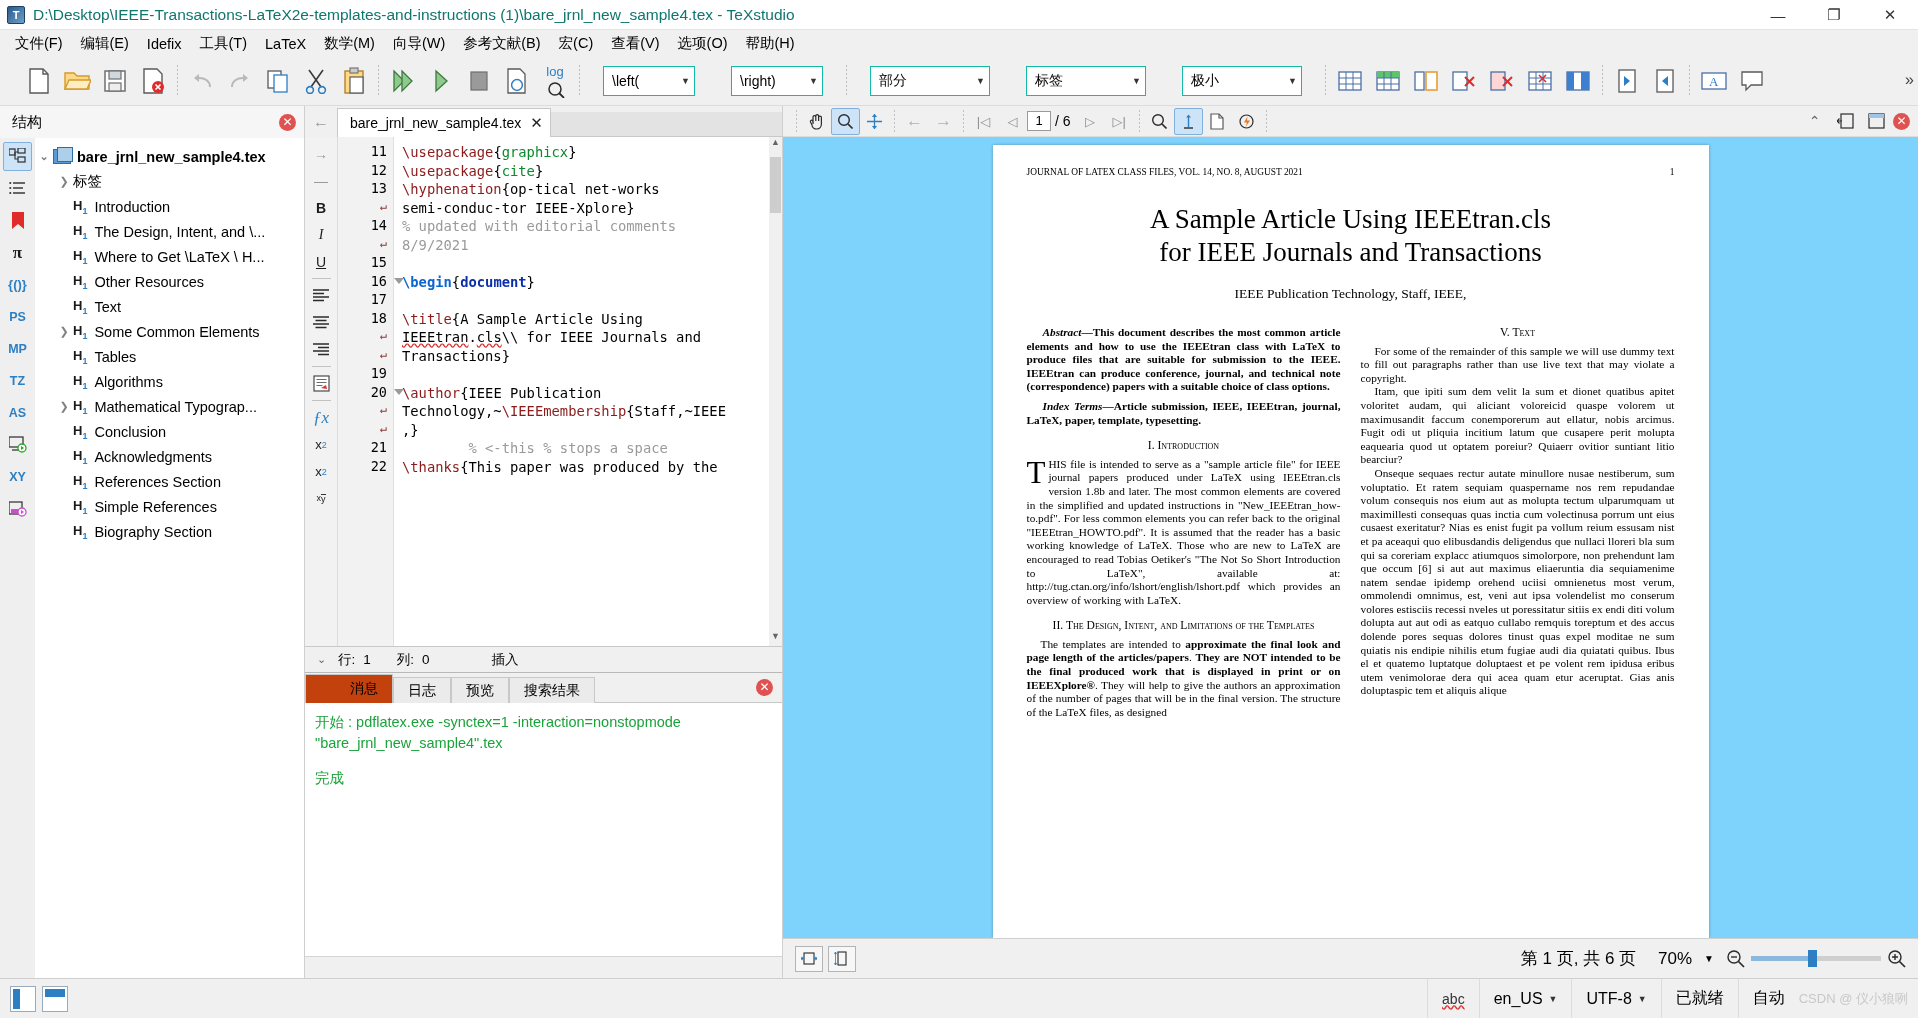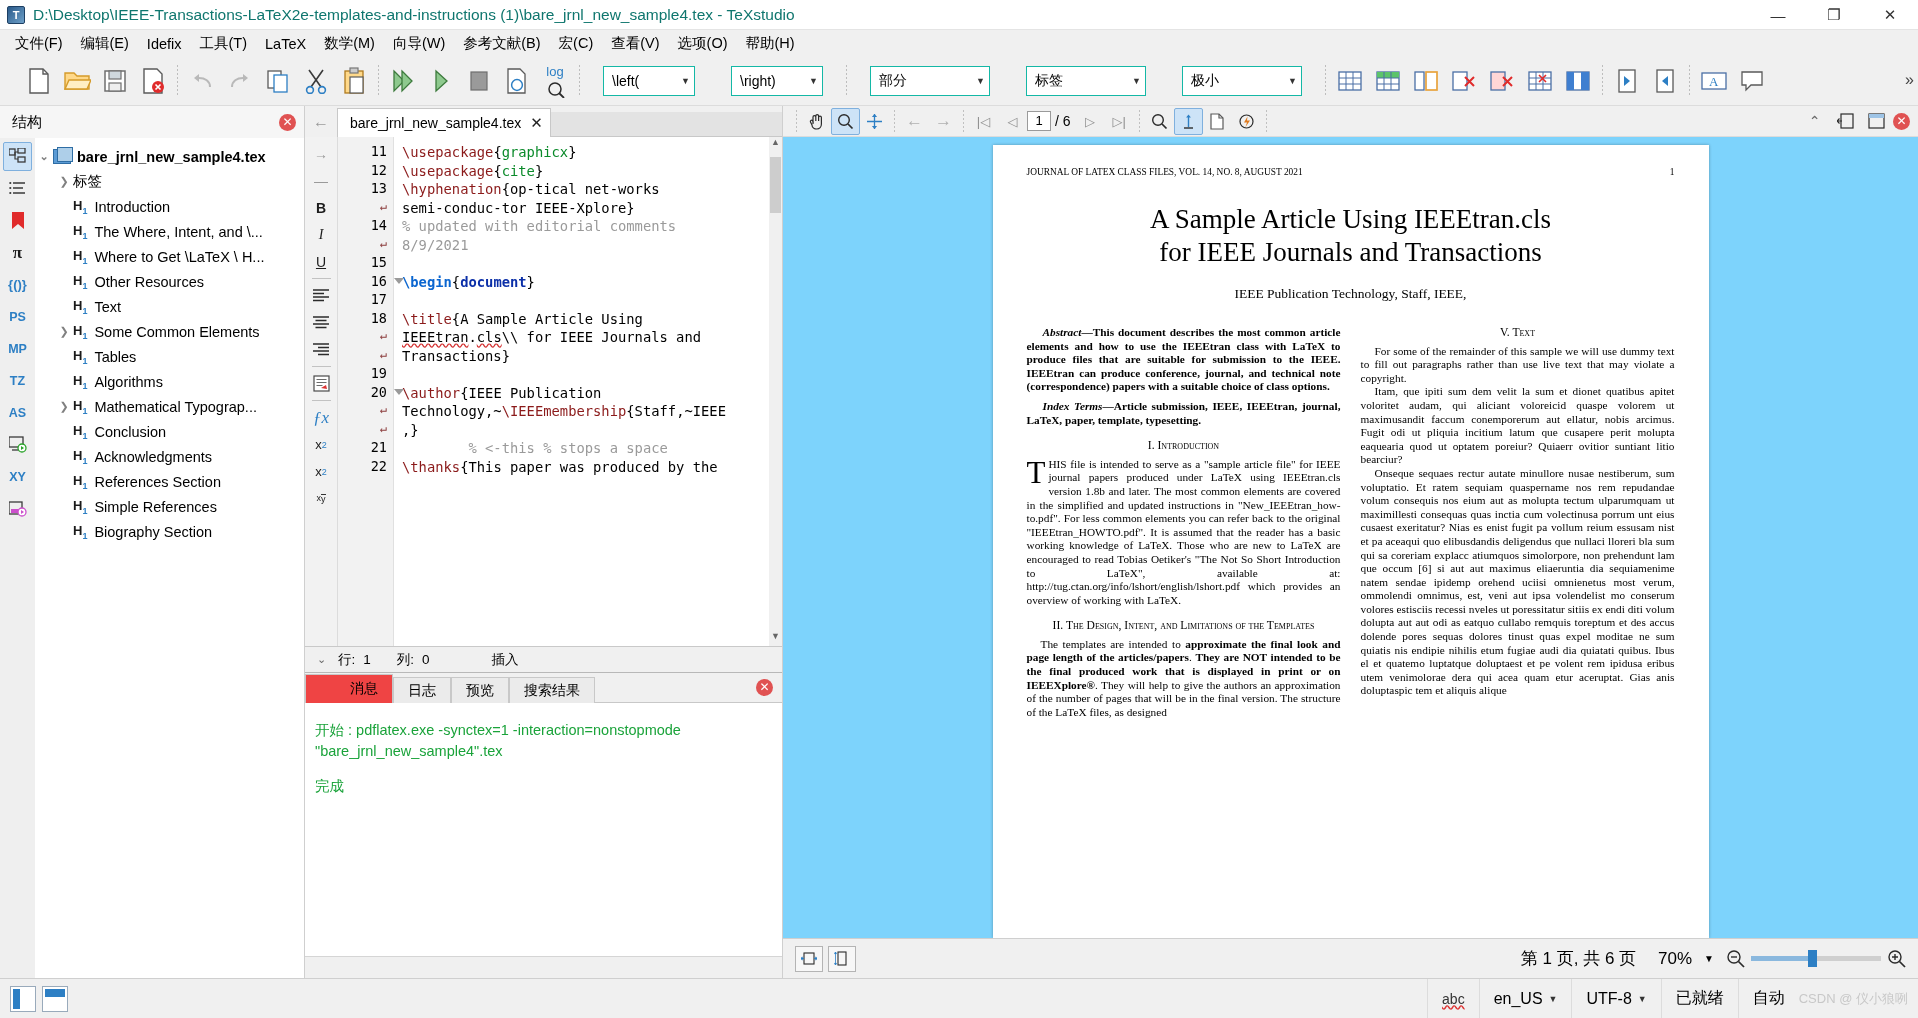--- a/index.html
+++ b/index.html
@@ -123,24 +123,24 @@
   #edit-status .it{ margin-right:22px; }
 
   
   #logpanel{ height:306px; background:#fff; border-top:1px solid #b8b8b8;
      display:flex; flex-direction:column; }
   #logtabs{ height:30px; background:#f0f0f0; display:flex; align-items:flex-end;
      position:relative; }
   .ltab{ height:26px; padding:0 14px; font-size:14px; color:#000;
      display:flex; align-items:center; border:1px solid #c8c8c8;
      border-bottom:none; background:#ebebeb; }
-  .ltab.act{ background:#ef4444; height:29px;padding-left:44px; }
+  .ltab.act{ background:#c2410c; height:29px;padding-left:44px; }
   #logtabs .fill{ flex:1; height:24px; border-bottom:1px solid #c8c8c8; }
   #log-close{ position:absolute; right:9px; top:6px; }
-  #logout{ flex:1; padding:17px 10px; font-size:14.5px; line-height:21px;
+  #logout{ flex:1; padding:9px 10px; font-size:14.5px; line-height:21px;
      color:#1aa33a; overflow:hidden; }
   #logout .blank{ height:14px; }
   #log-bottombar{ height:22px; background:#f0f0f0; border-top:1px solid #d5d5d5;}
 
   
   #pdfcol{ flex:1; display:flex; flex-direction:column; background:#f0f0f0; }
   #pdftoolbar{ height:31px; background:#f0f0f0; display:flex; align-items:center;
      gap:0; border-bottom:1px solid #dcdcdc; padding-left:8px; position:relative;}
   .pbtn{ width:29px; height:27px; display:flex; align-items:center;
      justify-content:center; font-size:14px; color:#2b2b2b; border-radius:2px;}
@@ -496,21 +496,21 @@
           <span class="exp">❯</span>
           <span>标签</span>
         </div>
 
         <div class="trow indent2">
           <span class="h1">H<sub>1</sub></span>
           <span>Introduction</span>
         </div>
         <div class="trow indent2">
           <span class="h1">H<sub>1</sub></span>
-          <span>The Where, Intent, and \...</span>
+          <span>The Design, Intent, and \...</span>
         </div>
         <div class="trow indent2">
           <span class="h1">H<sub>1</sub></span>
           <span>Where to Get \LaTeX \ H...</span>
         </div>
         <div class="trow indent2">
           <span class="h1">H<sub>1</sub></span>
           <span>Other Resources</span>
         </div>
         <div class="trow indent2">

